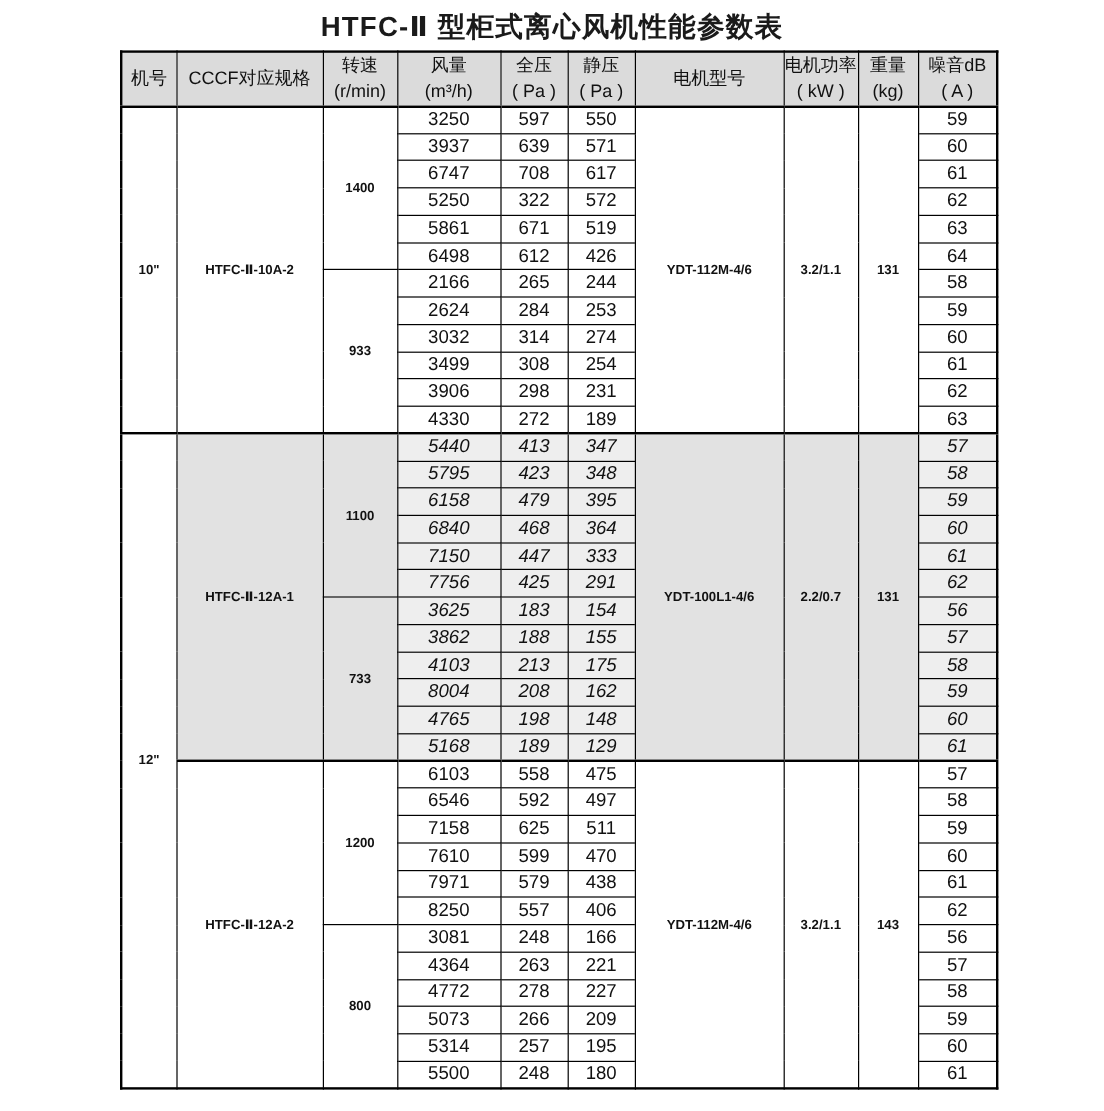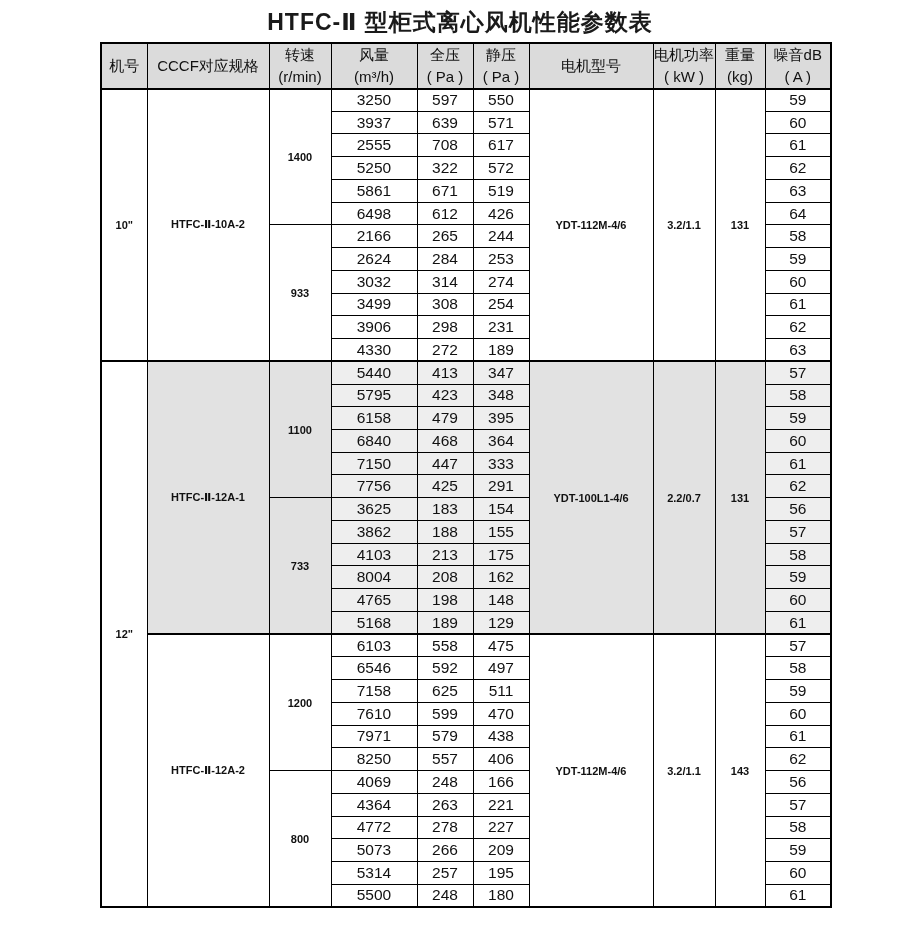--- a/index.html
+++ b/index.html
@@ -48,21 +48,21 @@
     background: var(--header-bg, #dbdbdb);
     font-weight: 400;
     font-size: 15px;
     line-height: 1.45;
     border-bottom-width: 2px;
   }
   .spec-table tbody tr { height: 22.66px; }
   .spec-table td { font-size: 15.5px; }
   .spec-table td.merge, .spec-table td.machine-cell { font-size: 11px; font-weight: bold; }
   .spec-table td.shaded-merge { background: var(--band-bg, #e2e2e2); }
-  .spec-table td.shaded-cell  { background: var(--band-cell-bg, #eeeeee); }
+  .spec-table td.shaded-cell  { background: var(--band-cell-bg, #eeeeee); font-style: italic; }
   .spec-table tr.spec-top td { border-top-width: 2px; }
 </style>
 </head>
 <body>
 
 <h1 class="title">HTFC-Ⅱ 型柜式离心风机性能参数表</h1>
 
 <table class="spec-table">
   <colgroup>
       <col style="width: 46px;">
@@ -103,21 +103,21 @@
         <td class="merge" rowspan="12">131</td>
         <td class="num">59</td>
       </tr>
       <tr class="data-row">
         <td class="num">3937</td>
         <td class="num">639</td>
         <td class="num">571</td>
         <td class="num">60</td>
       </tr>
       <tr class="data-row">
-        <td class="num">2555</td>
+        <td class="num">6747</td>
         <td class="num">708</td>
         <td class="num">617</td>
         <td class="num">61</td>
       </tr>
       <tr class="data-row">
         <td class="num">5250</td>
         <td class="num">322</td>
         <td class="num">572</td>
         <td class="num">62</td>
       </tr>
@@ -285,21 +285,21 @@
         <td class="num">61</td>
       </tr>
       <tr class="data-row">
         <td class="num">8250</td>
         <td class="num">557</td>
         <td class="num">406</td>
         <td class="num">62</td>
       </tr>
       <tr class="data-row">
         <td class="merge" rowspan="6">800</td>
-        <td class="num">4069</td>
+        <td class="num">3081</td>
         <td class="num">248</td>
         <td class="num">166</td>
         <td class="num">56</td>
       </tr>
       <tr class="data-row">
         <td class="num">4364</td>
         <td class="num">263</td>
         <td class="num">221</td>
         <td class="num">57</td>
       </tr>

